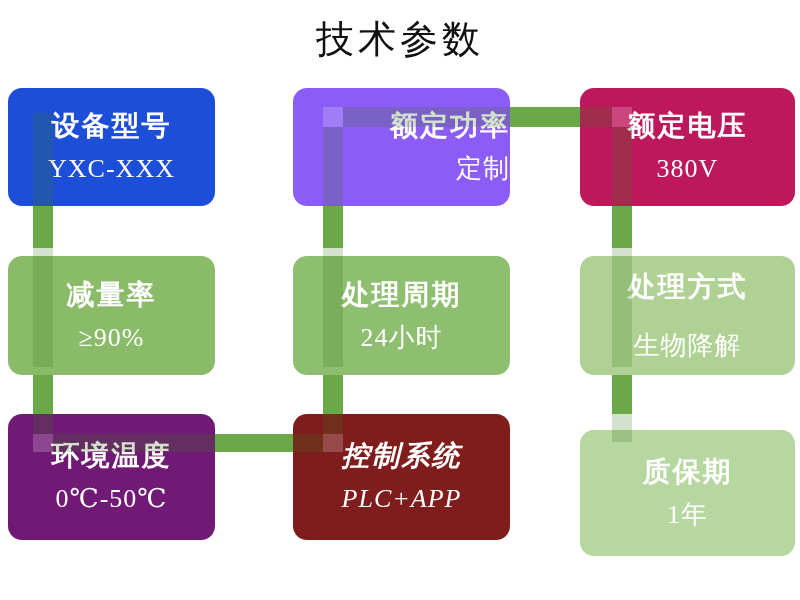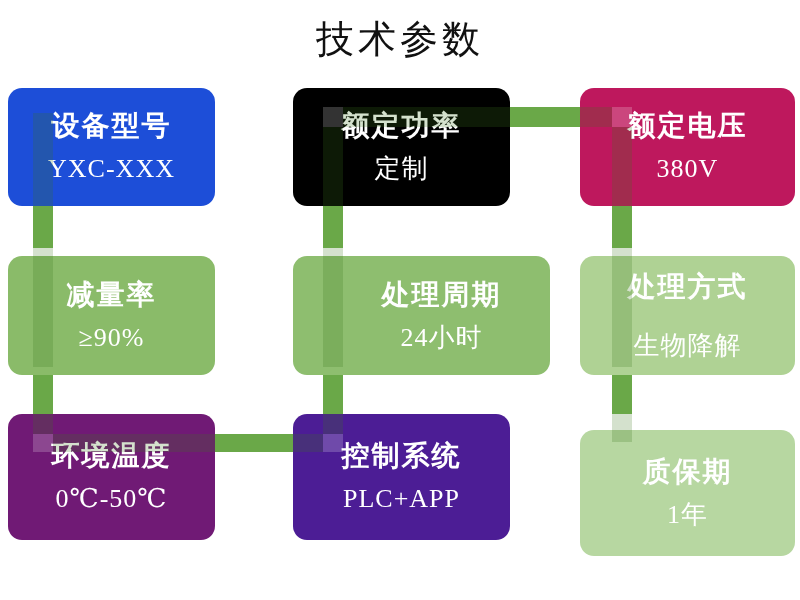--- a/index.html
+++ b/index.html
@@ -87,45 +87,45 @@
   <div class="seg" style="left:323px;top:206px;width:20px;height:42px;"></div>
   <div class="seg" style="left:323px;top:367px;width:20px;height:47px;"></div>
   <div class="seg" style="left:510px;top:107px;width:70px;height:20px;"></div>
   <div class="seg" style="left:612px;top:206px;width:20px;height:42px;"></div>
   <div class="seg" style="left:612px;top:367px;width:20px;height:47px;"></div>
 
   <div class="box r1 c1" style="background: #1d4ed8;">
     <div class="box-label">设备型号</div>
     <div class="box-value">YXC-XXX</div>
   </div>
-  <div class="box r1 c2" style="background: #000000;">
+  <div class="box r1 c2" style="background: #8b5cf6; align-items: flex-end;">
     <div class="box-label">额定功率</div>
     <div class="box-value">定制</div>
   </div>
   <div class="box r1 c3" style="background: #be185d;">
     <div class="box-label">额定电压</div>
     <div class="box-value">380V</div>
   </div>
   <div class="box r2 c1" style="background: rgb(138, 187, 105);">
     <div class="box-label">减量率</div>
     <div class="box-value">≥90%</div>
   </div>
-  <div class="box r2 c2" style="background: rgb(142, 190, 111); padding-left: 40px;">
+  <div class="box r2 c2" style="background: rgb(142, 190, 111);">
     <div class="box-label">处理周期</div>
     <div class="box-value">24小时</div>
   </div>
   <div class="box r2 c3" style="background: rgb(175, 210, 148); gap: 32px;">
     <div class="box-label">处理方式</div>
     <div class="box-value">生物降解</div>
   </div>
   <div class="box r3 c1" style="background: #701a75;">
     <div class="box-label">环境温度</div>
     <div class="box-value">0℃-50℃</div>
   </div>
-  <div class="box r3 c2" style="background: #4c1d95;">
+  <div class="box r3 c2" style="background: #7f1d1d; font-style: italic;">
     <div class="box-label">控制系统</div>
     <div class="box-value">PLC+APP</div>
   </div>
   <div class="box r3 c3" style="background: rgb(183, 215, 161); margin-top: 16px;">
     <div class="box-label">质保期</div>
     <div class="box-value">1年</div>
   </div>
 
   <div class="seg-in" style="left:33px;top:113px;width:20px;height:93px;"></div>
   <div class="seg-in" style="left:33px;top:248px;width:20px;height:119px;"></div>

